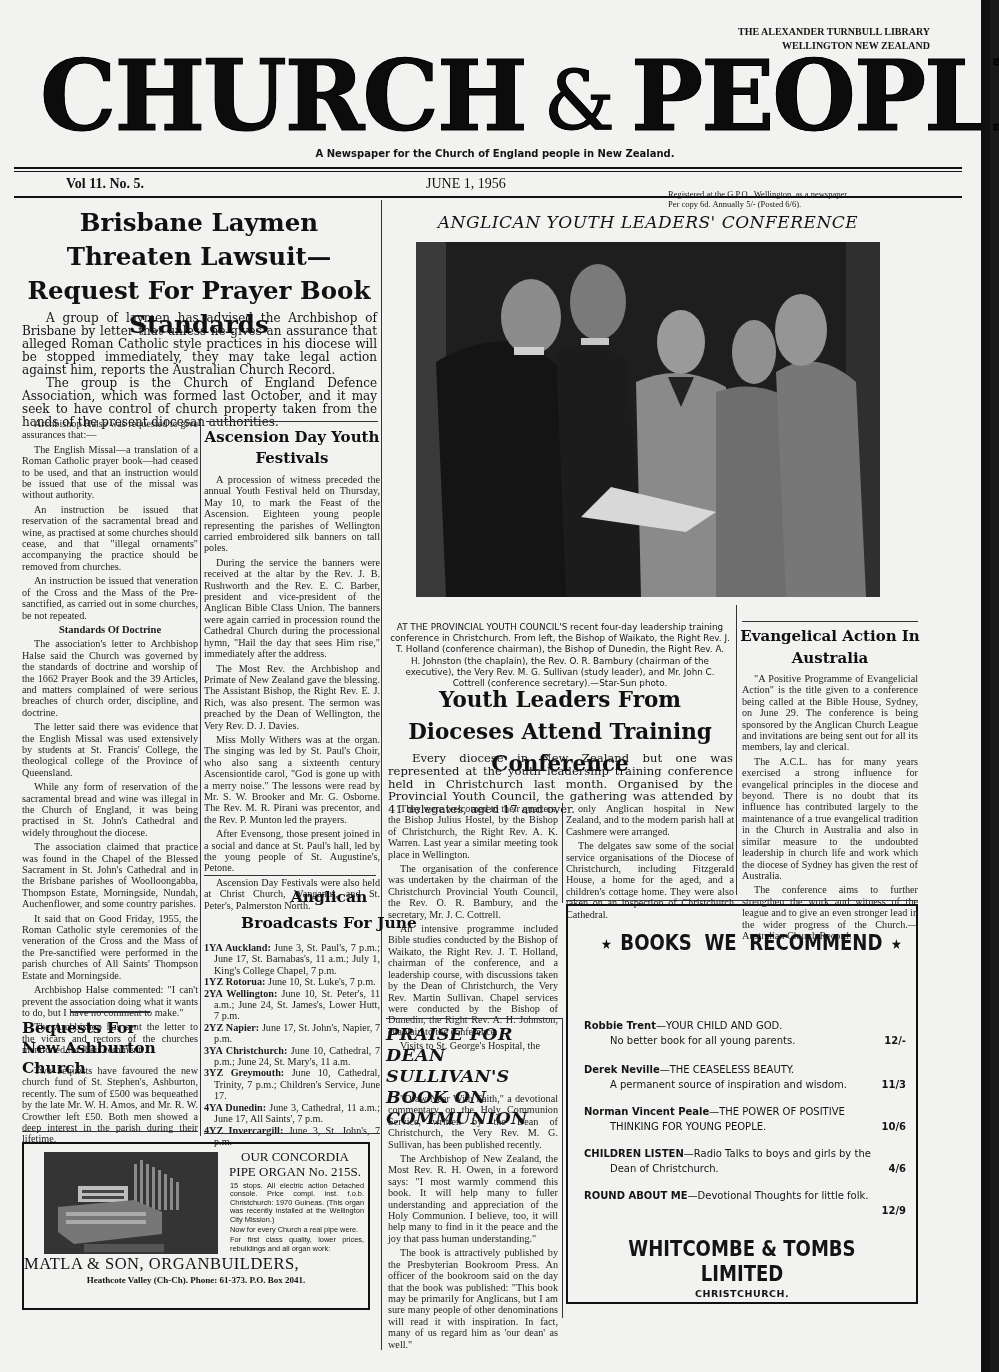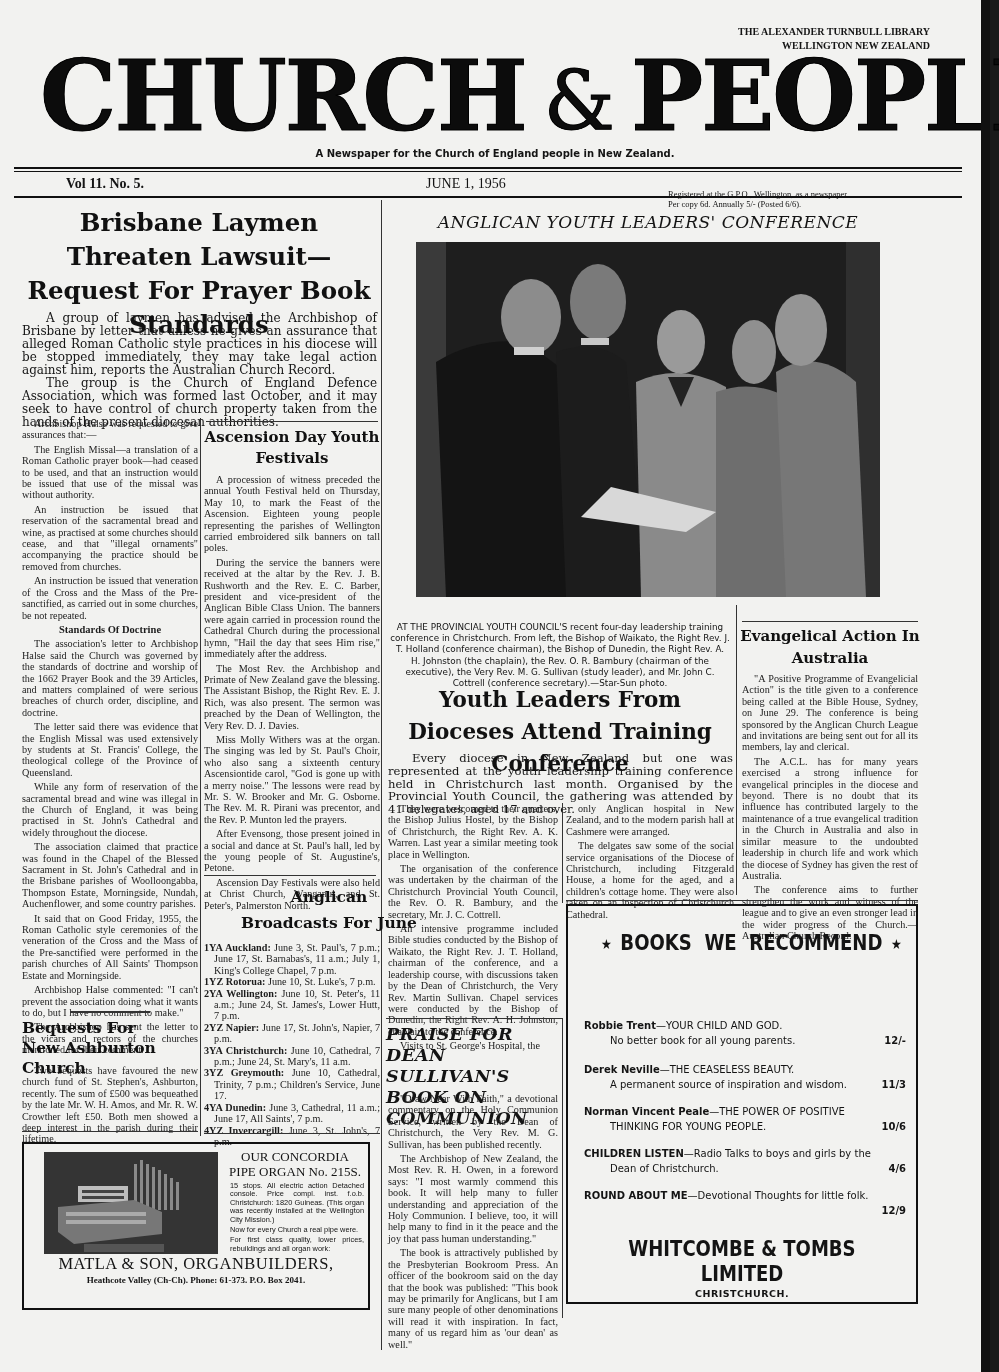--- a/index.html
+++ b/index.html
@@ -66,21 +66,21 @@
   .bookitem .price { font-weight: bold; }
   .books .wt { position: absolute; left: 0; width: 100%; top: 330px; text-align: center; font-family: "DejaVu Sans", sans-serif; font-weight: bold; font-size: 22px; transform: scaleX(0.82); }
   .books .cc { position: absolute; left: 0; width: 100%; top: 382px; text-align: center; font-family: "DejaVu Sans", sans-serif; font-weight: bold; font-size: 9.5px; letter-spacing: 0.5px; }
 
   
   .organ { left: 22px; top: 1142px; width: 348px; height: 168px; border: 2px solid #111; }
   .organ .img { position: absolute; left: 20px; top: 8px; width: 174px; height: 102px; background: #2b2b2b; overflow: hidden; }
   .organ .h1 { position: absolute; left: 198px; top: 5px; width: 146px; text-align: center; font-family: "Liberation Serif", serif; font-size: 13px; line-height: 15px; }
   .organ .txt { position: absolute; left: 206px; top: 38px; width: 134px; font-family: "Liberation Sans", sans-serif; font-size: 7.4px; line-height: 8.4px; text-align: justify; }
   .organ .txt p { margin-bottom: 2px; }
-  .organ .maker { position: absolute; left: 0; width: 100%; top: 110px; text-align: center; font-family: "Liberation Serif", serif; font-size: 16.5px; letter-spacing: 0.5px; }
+  .organ .maker { position: absolute; left: 0; width: 100%; top: 110px; font-family: "Liberation Serif", serif; font-size: 16.5px; letter-spacing: 0.5px; }
   .organ .addr { position: absolute; left: 0; width: 100%; top: 131px; text-align: center; font-family: "Liberation Serif", serif; font-weight: bold; font-size: 9px; }
 </style>
 </head>
 <body>
 
 <div class="page">
 
   <div class="abs library" style="top:0;width:200px;">
     <span class="l1">THE ALEXANDER TURNBULL LIBRARY</span>
     <span class="l2">WELLINGTON NEW ZEALAND</span>
@@ -175,21 +175,21 @@
         <rect x="22" y="60" width="80" height="4" fill="#aaa"></rect>
         <rect x="22" y="68" width="80" height="4" fill="#aaa"></rect>
         <rect x="40" y="92" width="80" height="8" fill="#555"></rect>
       </svg>
     </div>
     <div class="h1">
       <div>OUR CONCORDIA</div>
       <div>PIPE ORGAN No. 215S.</div>
     </div>
     <div class="txt">
-      <p>15 stops. All electric action Detached console. Price compl. inst. f.o.b. Christchurch: 1820 Guineas. (This organ was recently installed at the Wellington City Mission.)</p>
+      <p>15 stops. All electric action Detached console. Price compl. inst. f.o.b. Christchurch: 1970 Guineas. (This organ was recently installed at the Wellington City Mission.)</p>
       <p>Now for every Church a real pipe were.</p>
       <p>For first class quality, lower prices, rebuildings and all organ work:</p>
     </div>
     <div class="maker">MATLA &amp; SON, ORGANBUILDERS,</div>
     <div class="addr">Heathcote Valley (Ch-Ch).  Phone: 61-373.  P.O. Box 2041.</div>
   </div>
 
   <div class="abs banner" style="left:388px;top:212px;width:520px;">ANGLICAN YOUTH LEADERS' CONFERENCE</div>
   <div class="abs photo">
     <svg width="464" height="355" viewBox="0 0 464 355">

